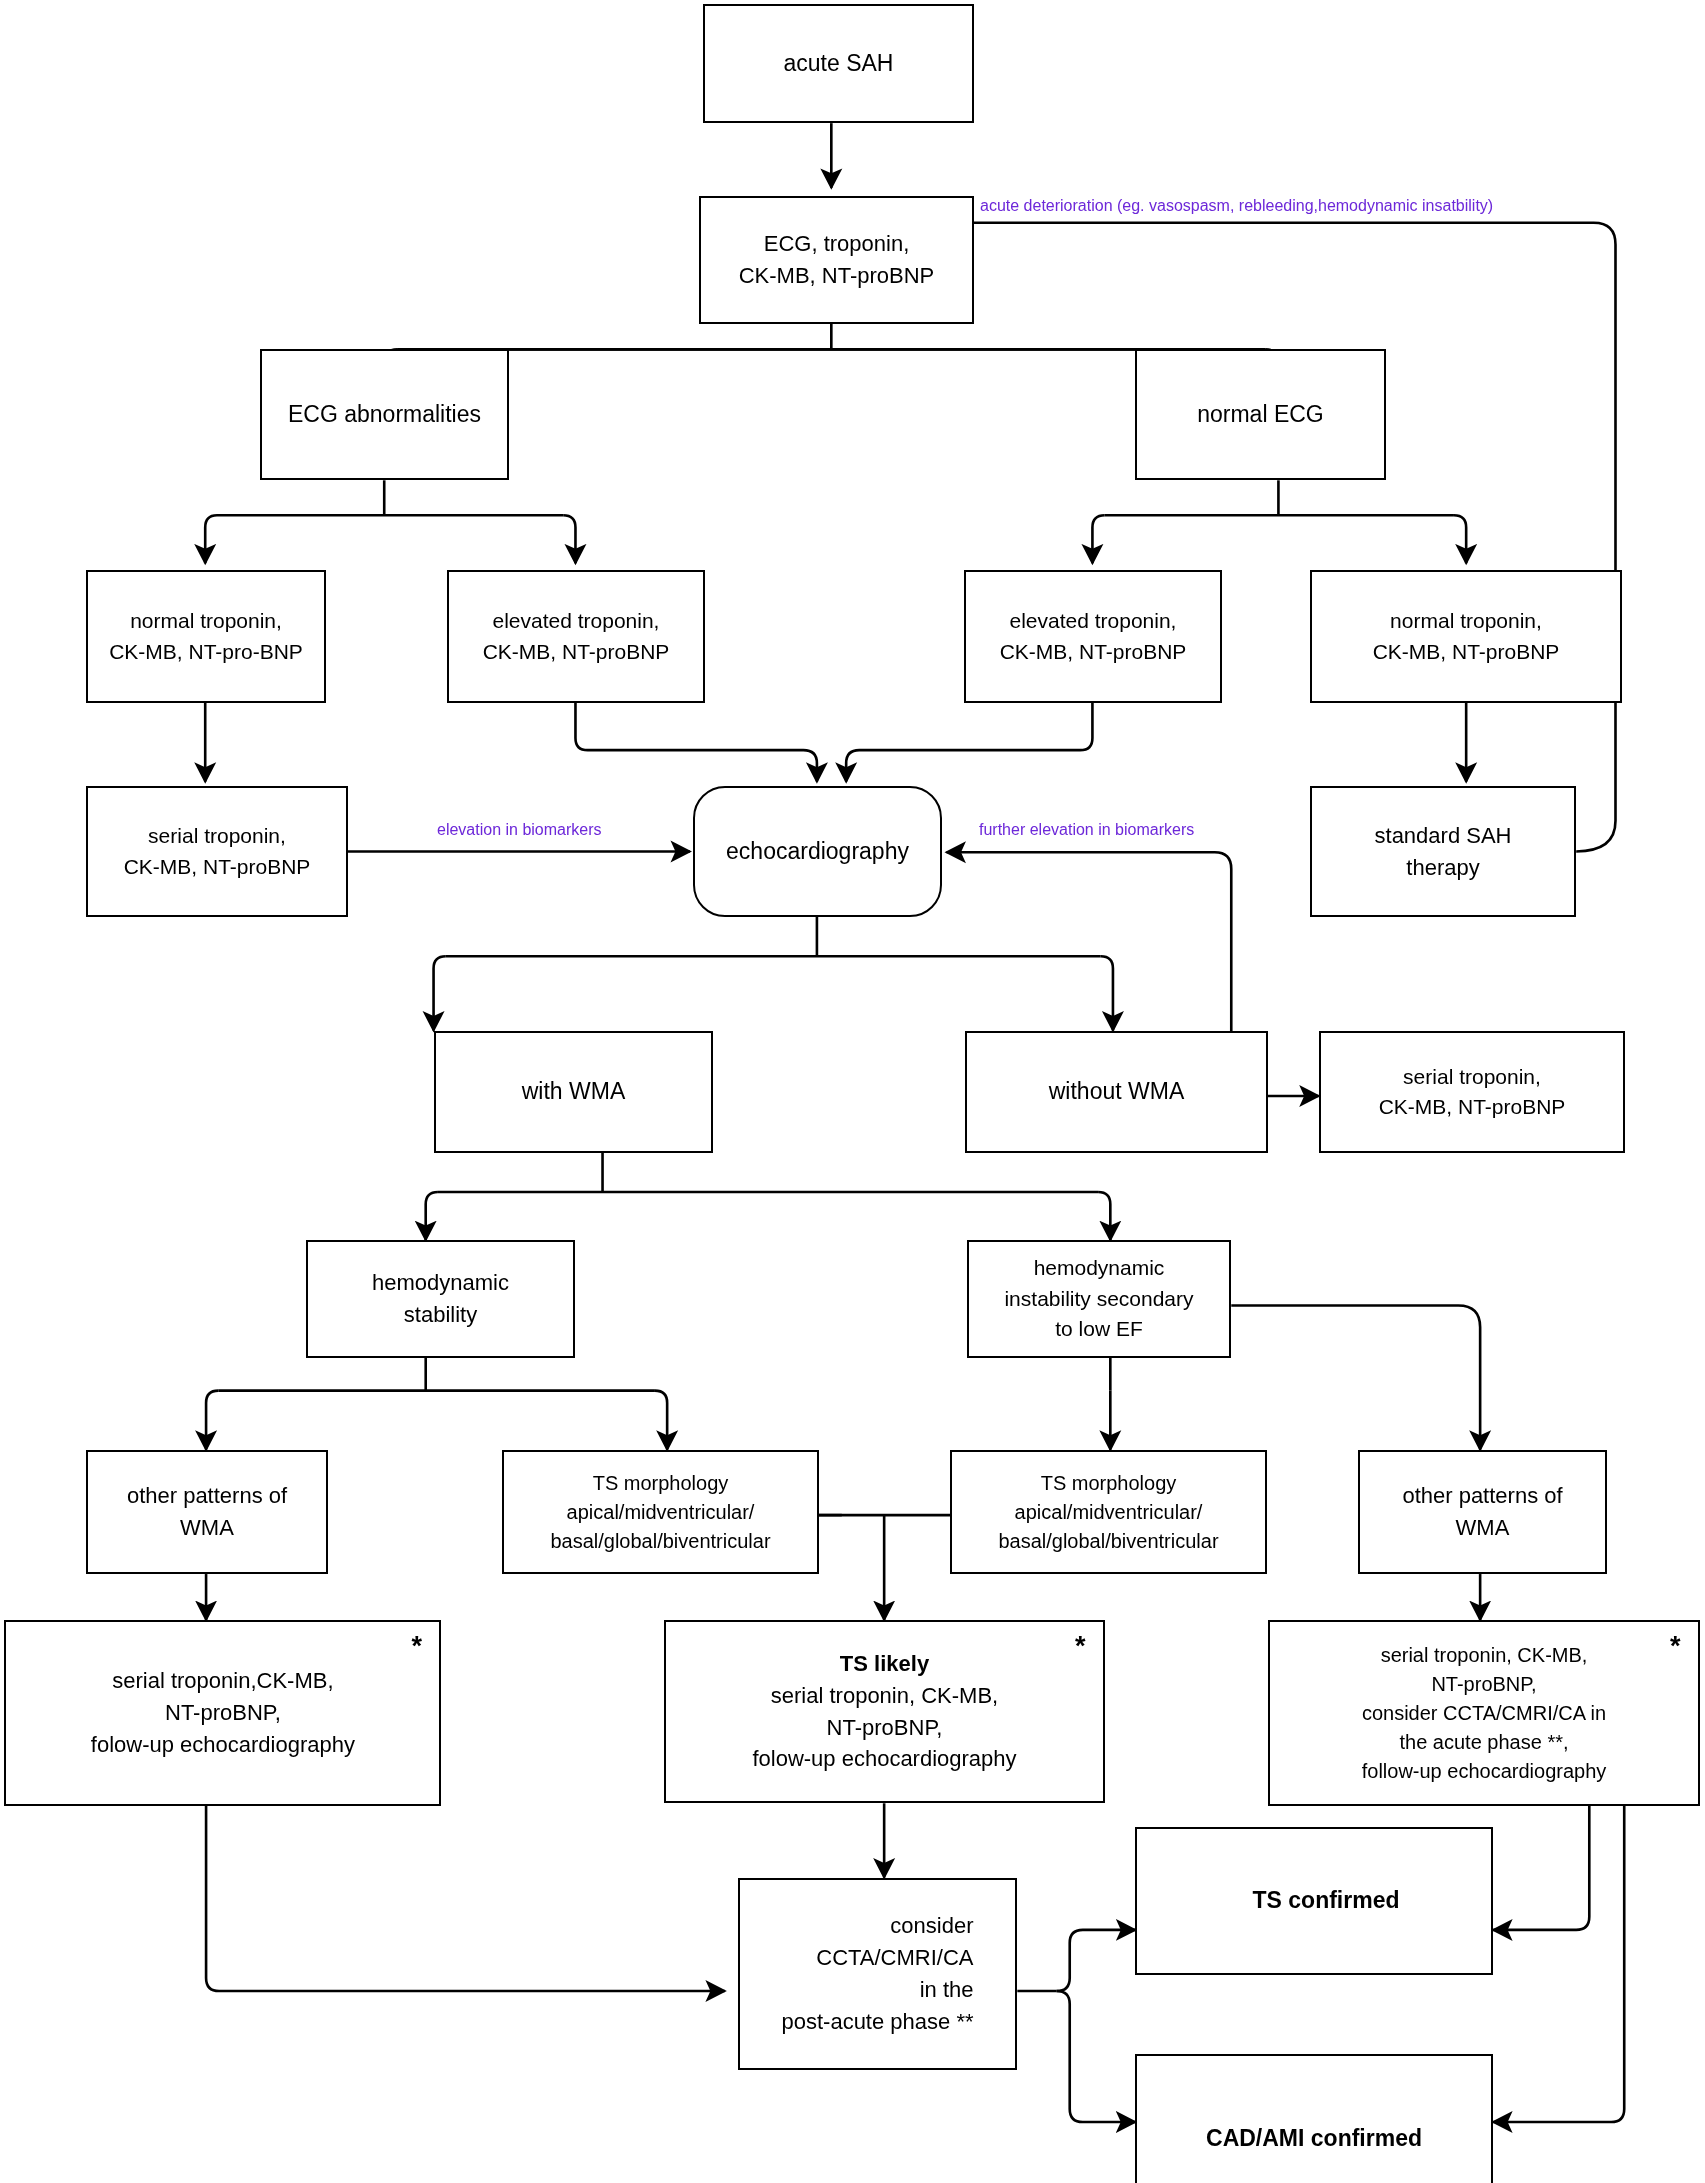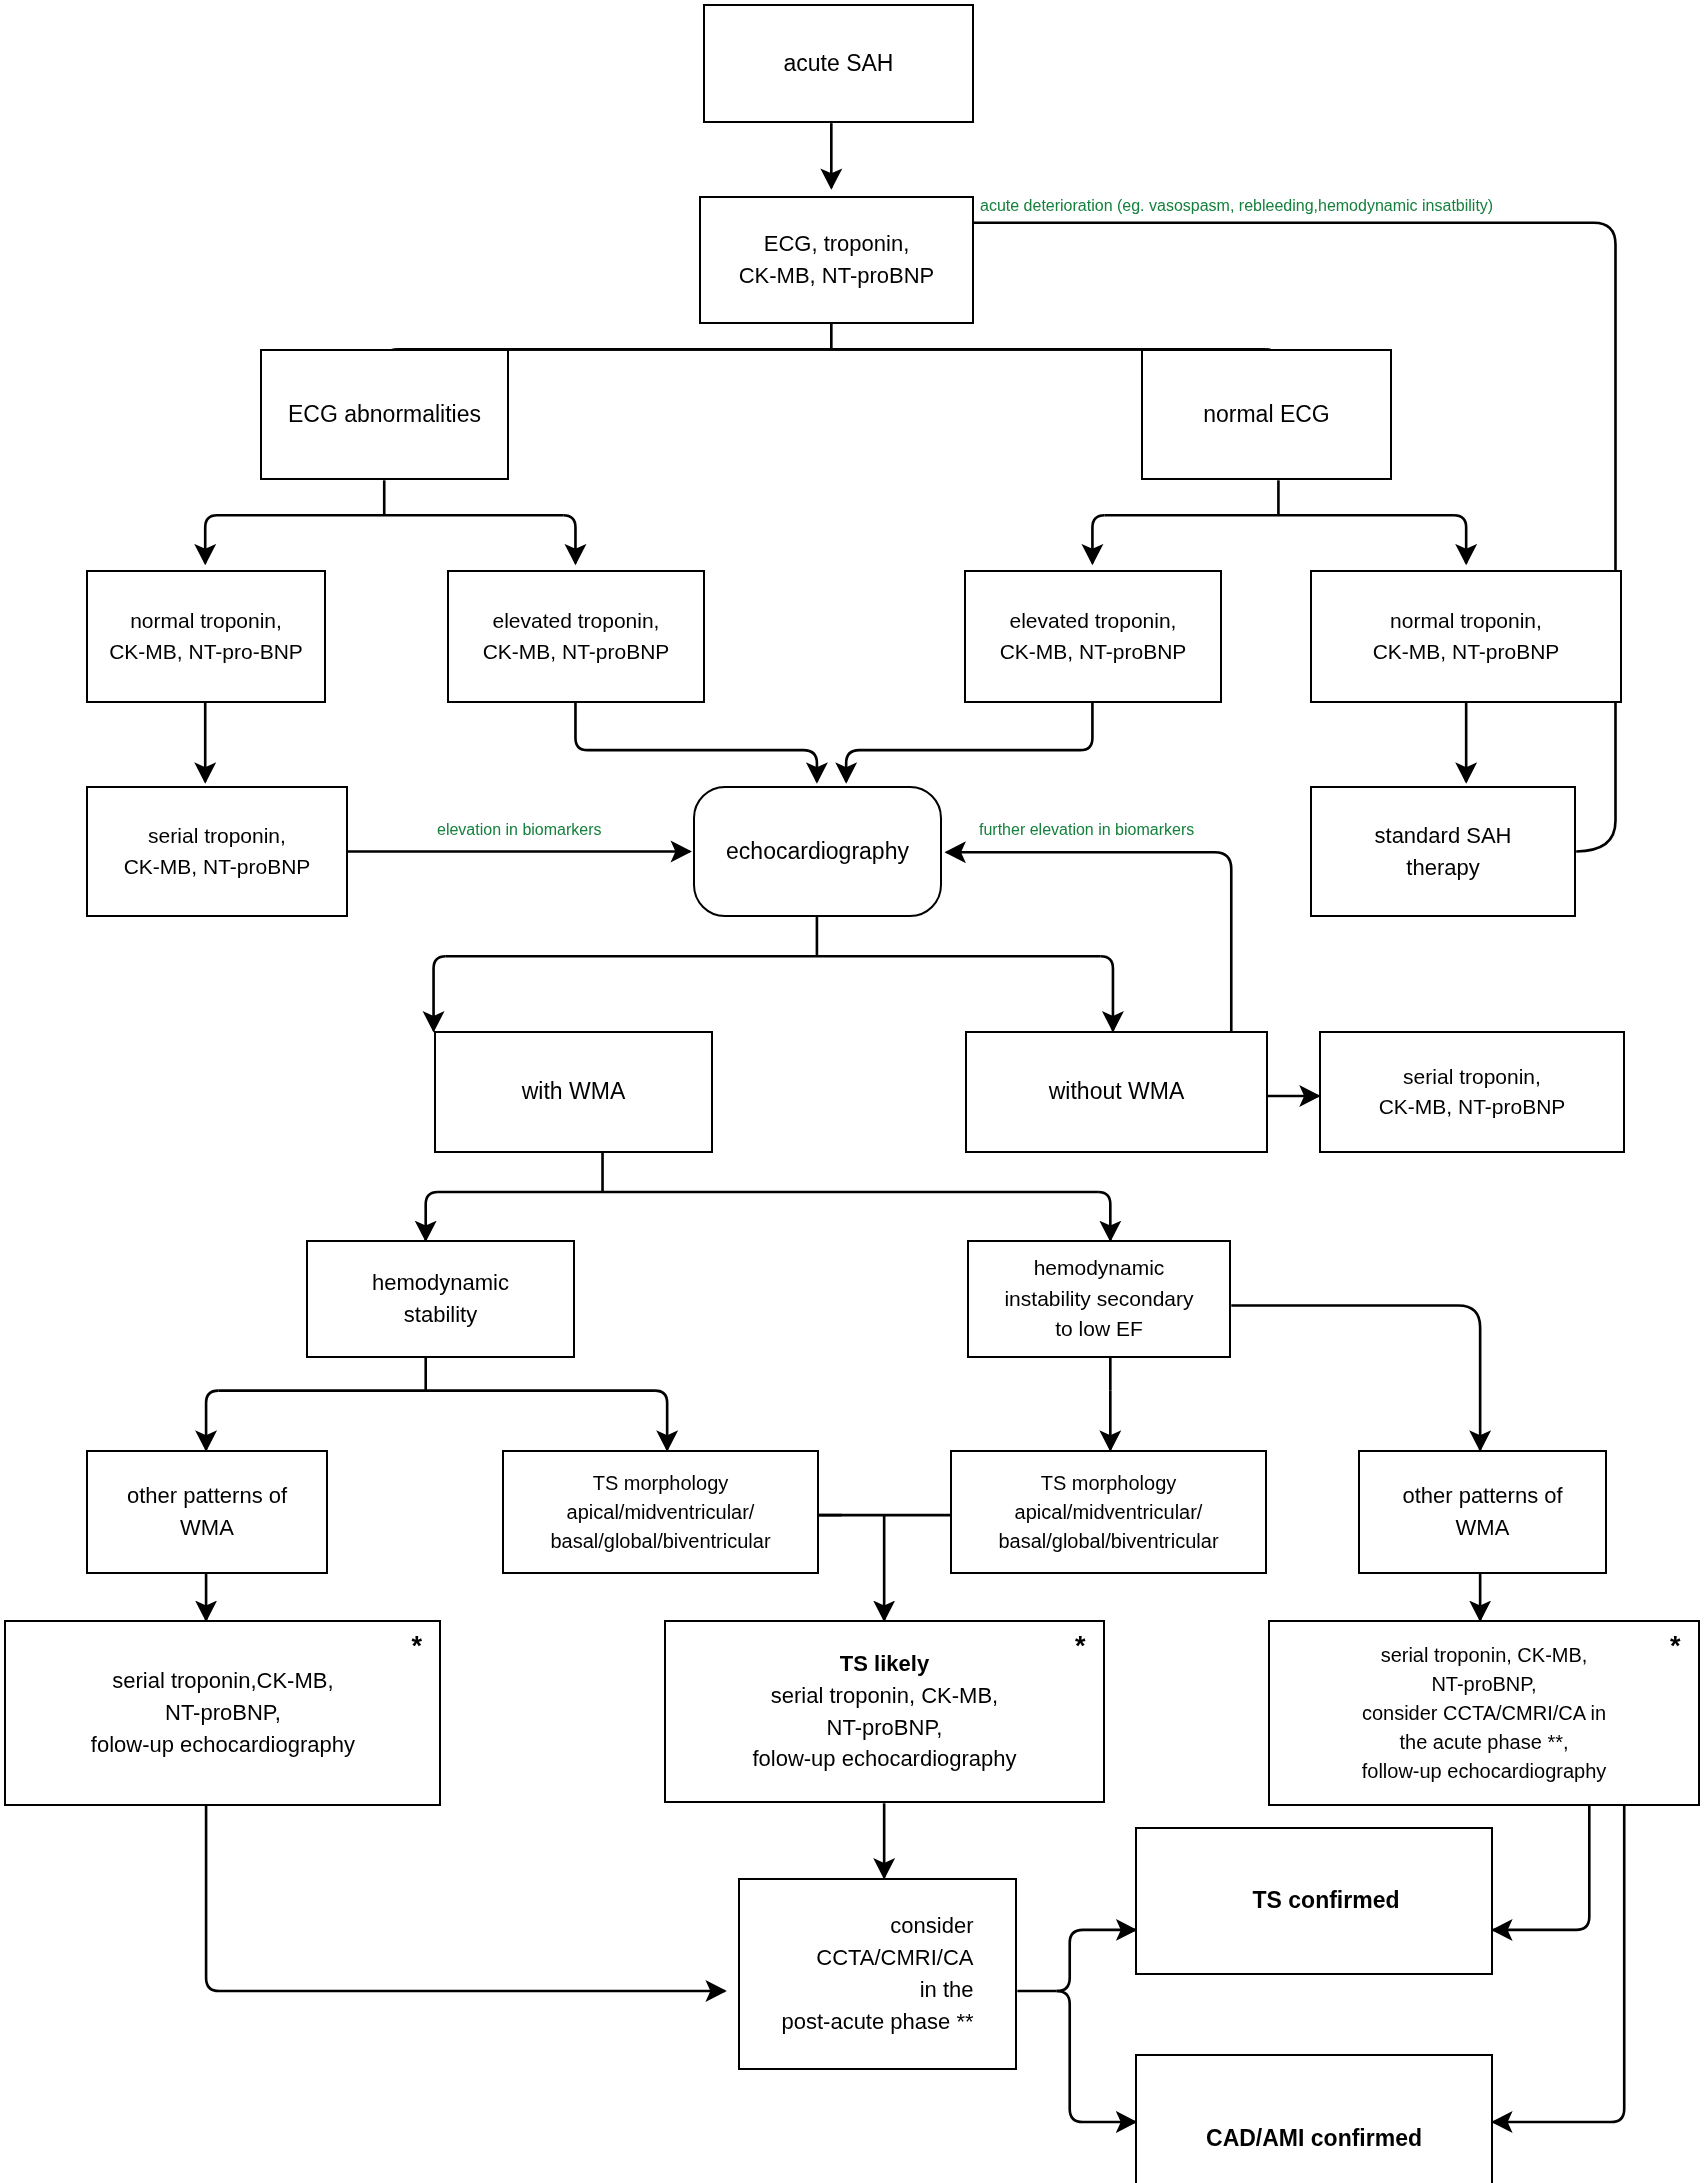--- a/index.html
+++ b/index.html
@@ -9,21 +9,21 @@
   .node{position:absolute;box-sizing:border-box;border:2.2px solid #000;background:#fff;
         display:flex;align-items:center;justify-content:center;text-align:center;
         font-family:"Liberation Sans", sans-serif;color:#000;line-height:1.45;}
   .node .txt{white-space:pre-line;padding:0 4.4px;}
   .f52{font-size:23px;align-items:center;}
   .f50{font-size:22px;}
   .f48{font-size:21px;}
   .f46{font-size:20px;}
   .bold{font-weight:bold;}
   .star{position:absolute;font-size:27px;font-weight:bold;line-height:1;color:#000;}
-  .edgelabel{position:absolute;font-size:16px;color:#15803d;font-family:"Liberation Sans", sans-serif;white-space:nowrap;}
+  .edgelabel{position:absolute;font-size:16px;color:#6d28d9;font-family:"Liberation Sans", sans-serif;white-space:nowrap;}
   .titleline{font-weight:bold;}
 </style>
 </head>
 <body>
 
 <div id="stage">
 
   <svg id="wires" viewBox="0 0 3905 5105">
     <defs>
       <marker id="ah" markerWidth="9" markerHeight="9" refX="7.4" refY="4.5" orient="auto" markerUnits="strokeWidth">
@@ -116,21 +116,21 @@
 
   <div class="node f50" style="left:699px;top:196px;width:275px;height:128px;">
     <span class="txt">ECG, troponin,
 CK-MB, NT-proBNP</span>
   </div>
 
   <div class="node f52" style="left:260px;top:349px;width:249px;height:131px;">
     <span class="txt">ECG abnormalities</span>
   </div>
 
-  <div class="node f52" style="left:1135px;top:349px;width:251px;height:131px;margin-left:6px;">
+  <div class="node f52" style="left:1135px;top:349px;width:251px;height:131px;">
     <span class="txt">normal ECG</span>
   </div>
 
   <div class="node f48" style="left:86px;top:570px;width:240px;height:133px;">
     <span class="txt">normal troponin,
 CK-MB, NT-pro-BNP</span>
   </div>
 
   <div class="node f48" style="left:447px;top:570px;width:258px;height:133px;">
     <span class="txt">elevated troponin,

